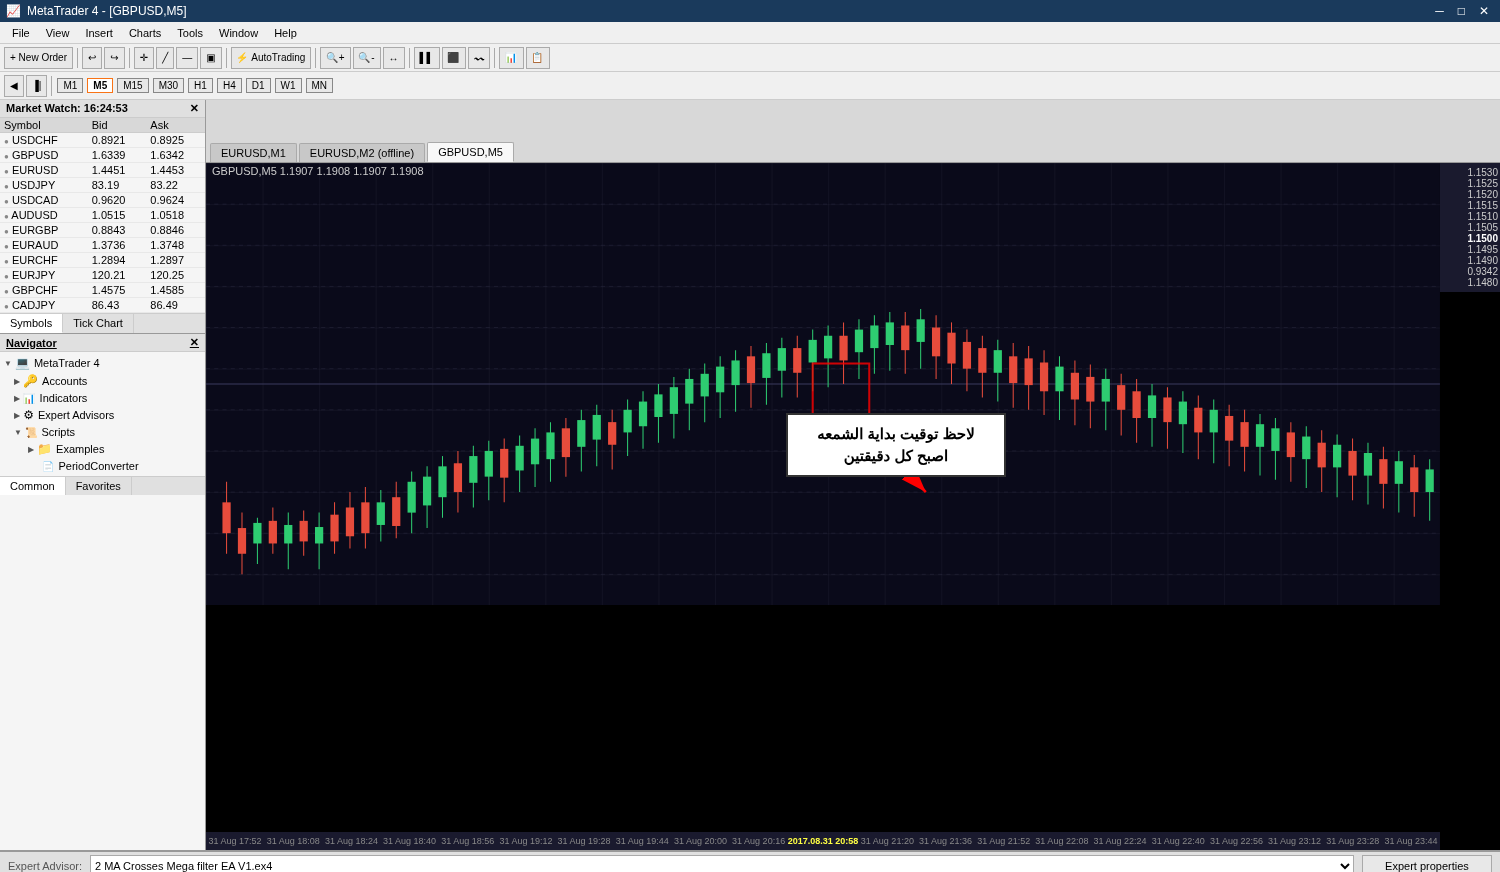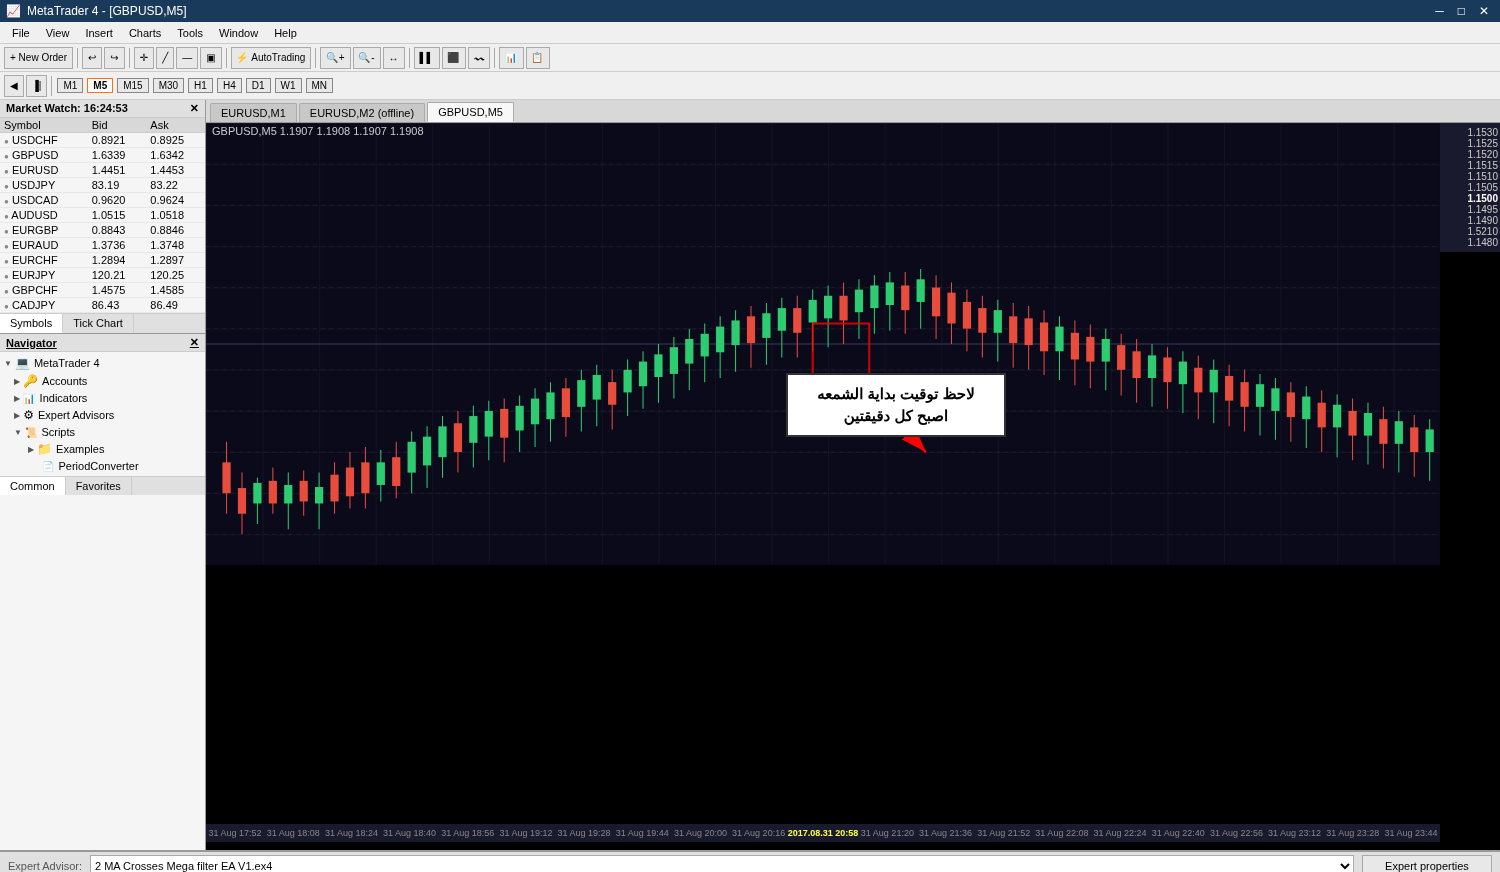--- a/index.html
+++ b/index.html
@@ -57,26 +57,26 @@
     .script-icon::before { content: '📜'; font-size: 10px; }
     .expand-arrow { font-size: 8px; margin-right: 3px; color: #555; }
     #nav-bottom { display: flex; background: #e0e0e0; border-top: 1px solid #ccc; }
     .nav-tab { padding: 3px 10px; cursor: pointer; font-size: 11px; border-right: 1px solid #ccc; }
     .nav-tab.active { background: #fff; }
 
     
     #chart-area { flex: 1; display: flex; flex-direction: column; background: #000; overflow: hidden; }
     #chart-tabs { background: #d8d8d8; display: flex; align-items: flex-end; padding: 2px 4px 0; border-bottom: 1px solid #999; flex-shrink: 0; }
     .chart-tab { padding: 3px 10px; font-size: 11px; cursor: pointer; border: 1px solid #aaa; border-bottom: none; background: #c8c8c8; margin-right: 2px; border-radius: 2px 2px 0 0; }
-    .chart-tab.active { background: #f8f8f8; border-bottom: 1px solid #f8f8f8; }
+    .chart-tab.active { background: #f8f8f8; border-bottom: 1px solid #f8f8f8; margin-top: 40px; }
     #chart-canvas { flex: 1; position: relative; background: #000; overflow: hidden; }
     #chart-header-info { position: absolute; top: 2px; left: 6px; color: #ccc; font-size: 11px; z-index: 5; }
     #price-axis { position: absolute; right: 0; top: 0; width: 60px; background: #1a1a2e; color: #ccc; font-size: 10px; display: flex; flex-direction: column; justify-content: space-between; padding: 4px 2px; }
     .price-label { text-align: right; }
-    #time-axis { position: absolute; bottom: 8px; left: 0; right: 60px; height: 18px; background: #1a1a2e; color: #888; font-size: 9px; display: flex; align-items: center; overflow: hidden; }
+    #time-axis { position: absolute; bottom: 0; left: 0; right: 60px; height: 18px; background: #1a1a2e; color: #888; font-size: 9px; display: flex; align-items: center; overflow: hidden; }
     .time-label { flex: 1; text-align: center; white-space: nowrap; }
 
     
     #chart-svg { position: absolute; top: 0; left: 0; right: 60px; bottom: 18px; }
 
     
     #annotation-box { position: absolute; background: #fff; border: 2px solid #333; padding: 10px 14px; font-size: 16px; font-family: Arial; direction: rtl; text-align: center; z-index: 10; border-radius: 0; }
 
     
     #bottom-panel { background: #f0f0f0; border-top: 2px solid #999; display: flex; flex-direction: column; height: 240px; flex-shrink: 0; }
@@ -512,21 +512,21 @@
       <div id="price-axis">
         <div class="price-label">1.1530</div>
         <div class="price-label">1.1525</div>
         <div class="price-label">1.1520</div>
         <div class="price-label">1.1515</div>
         <div class="price-label">1.1510</div>
         <div class="price-label">1.1505</div>
         <div class="price-label" style="color:#fff; font-weight:bold;">1.1500</div>
         <div class="price-label">1.1495</div>
         <div class="price-label">1.1490</div>
-        <div class="price-label">1.5210</div>
+        <div class="price-label">0.9342</div>
         <div class="price-label">1.1480</div>
       </div>
 
       <div id="annotation-box" style="top: 250px; left: 580px; width: 220px;">
         <div style="font-size:15px; font-weight:bold;">لاحظ توقيت بداية الشمعه</div>
         <div style="font-size:15px; font-weight:bold; margin-top:4px;">اصبح كل دقيقتين</div>
       </div>
 
       <div id="time-axis">
         <div class="time-label">31 Aug 17:52</div>

